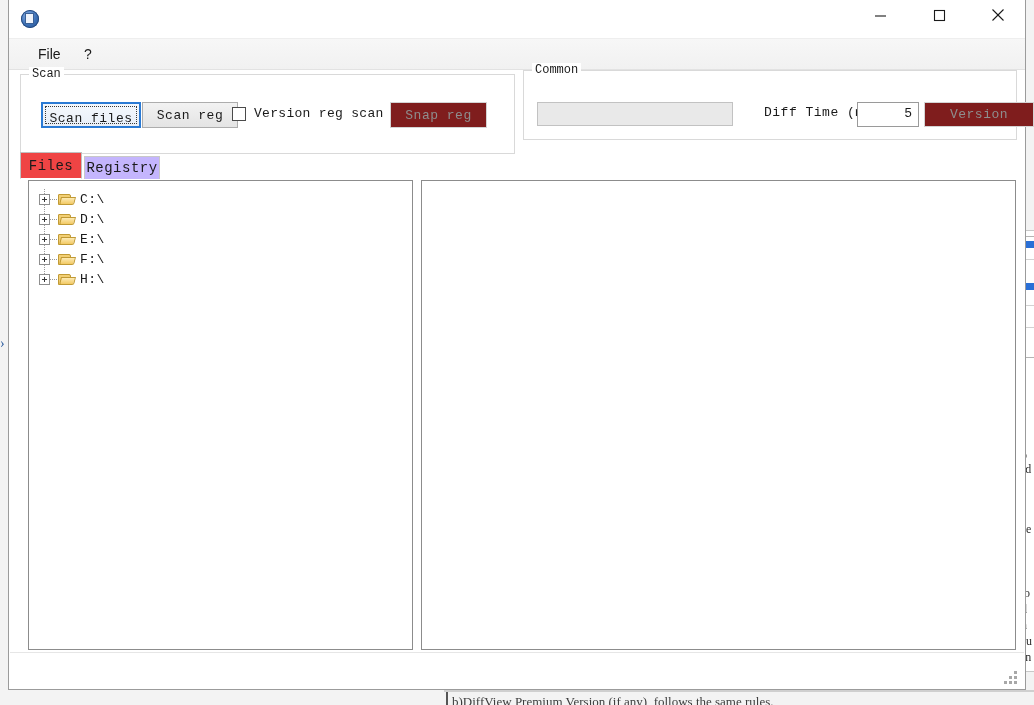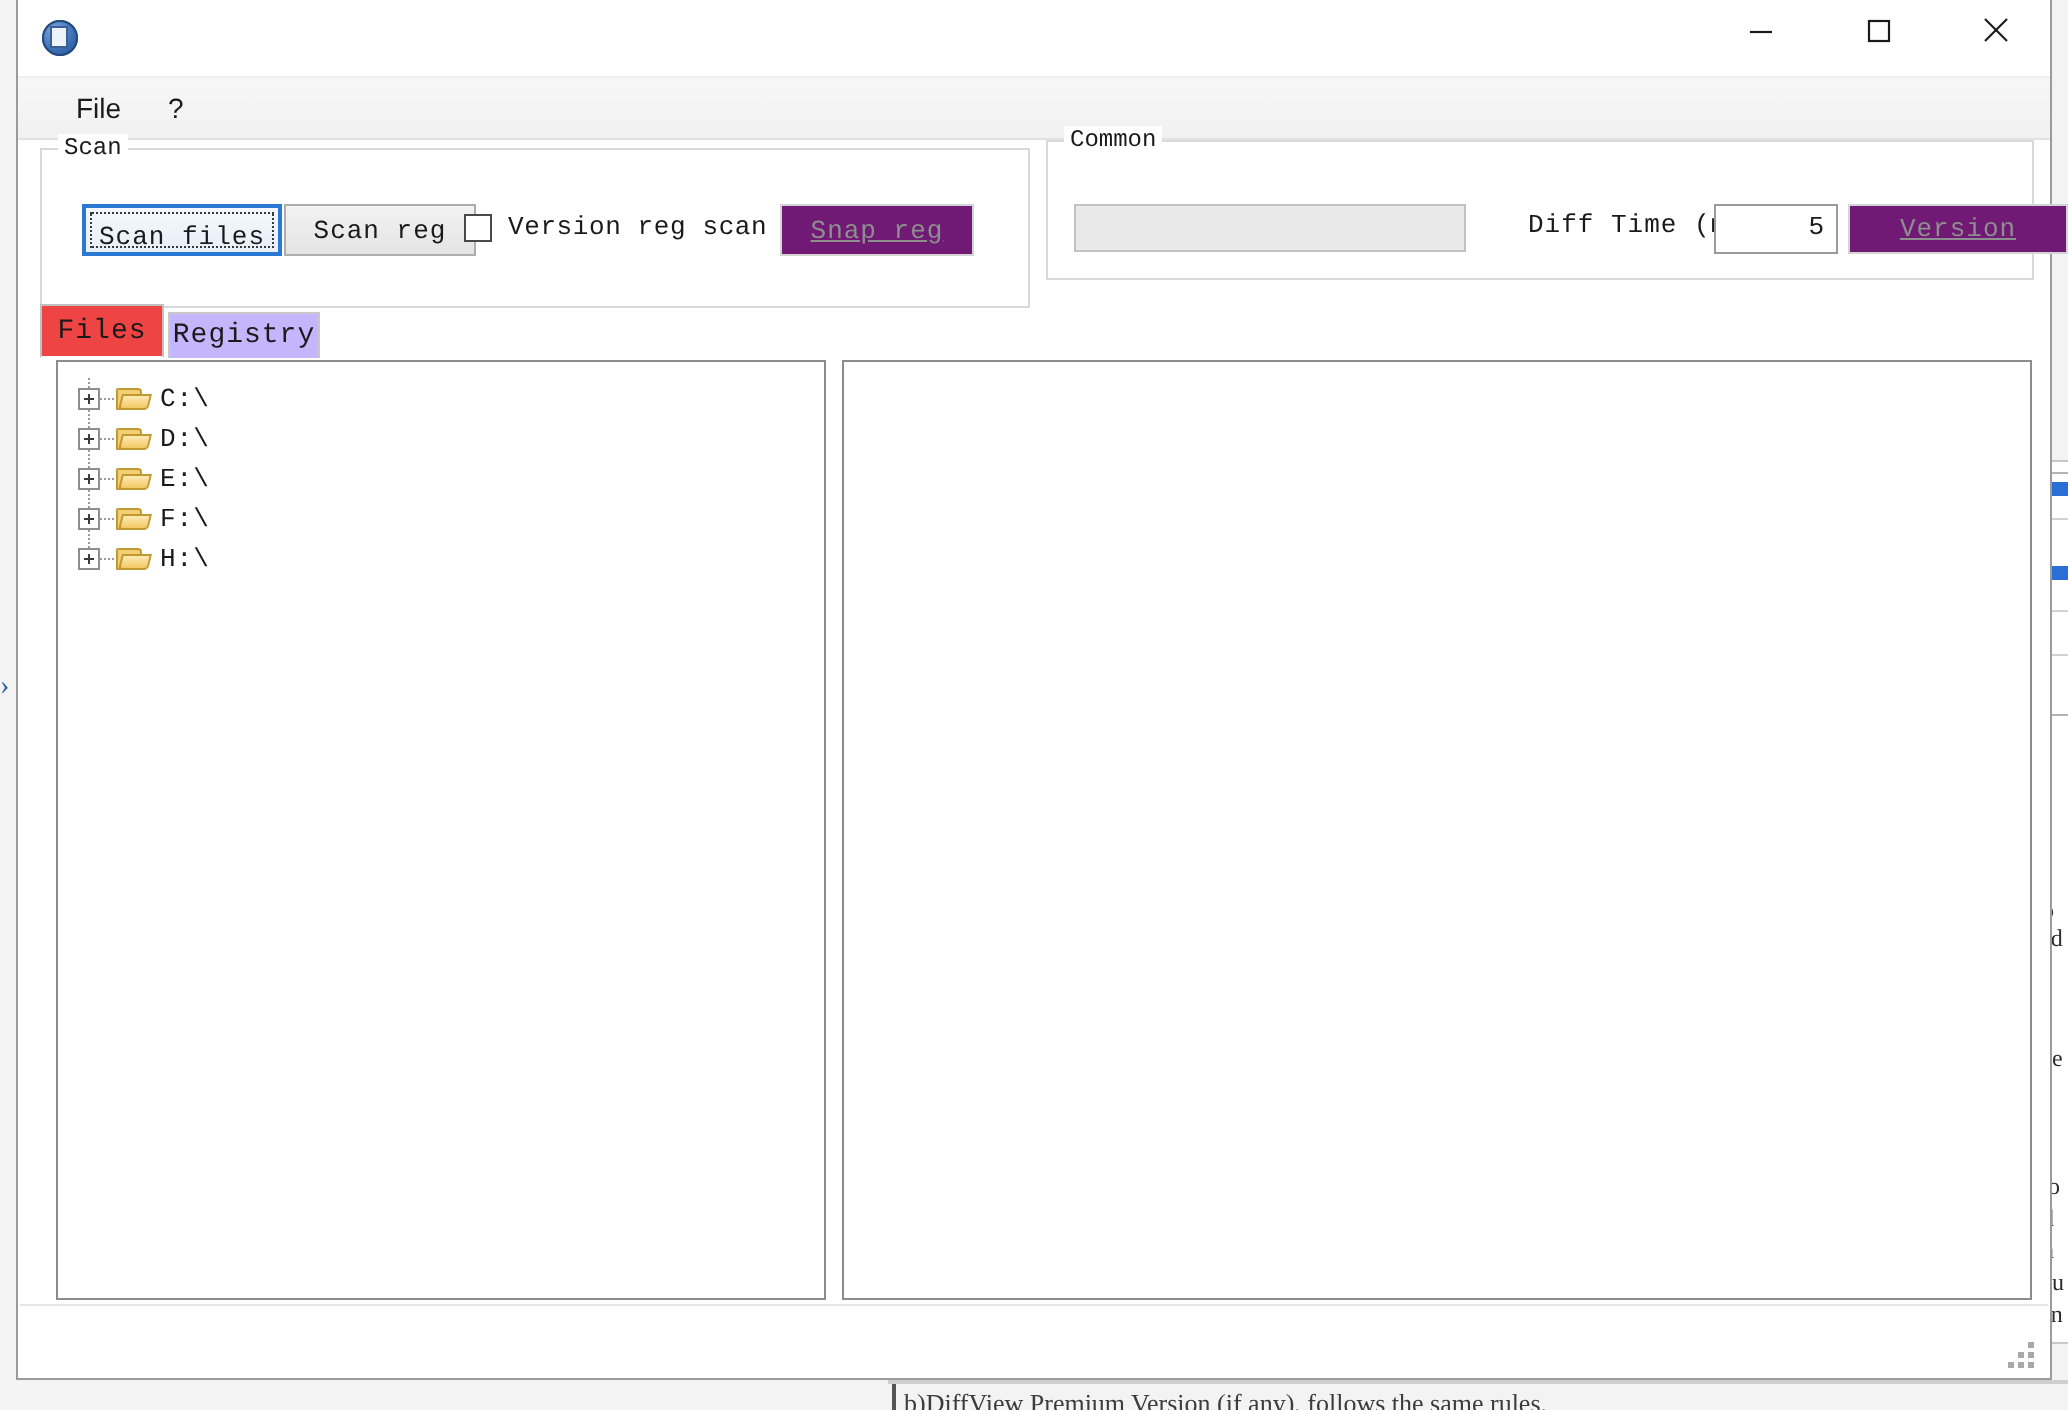--- a/index.html
+++ b/index.html
@@ -192,24 +192,23 @@
     border: 2px solid #2a7ad4;
     background: linear-gradient(to bottom, #f4f8fd, #e8eff8);
   }
   .btn.focused .focus-ring {
     position: absolute;
     left: 2px; right: 2px; top: 2px; bottom: 2px;
     border: 1px dotted #3a3a3a;
     pointer-events: none;
   }
   .btn.disabled {
-    background: #701a75;
+    background: #7f1d1d;
     border: 1px solid #d4d4d4;
     color: #8e8e8e;
-    text-decoration: underline;
   }
   #btn-scan-files { left: 20px; top: 27px; width: 100px; height: 26px; align-items: flex-end; }
   #btn-scan-reg   { left: 121px; top: 27px; width: 96px;  height: 26px; }
   #btn-snap-reg   { left: 369px; top: 27px; width: 97px;  height: 26px; }
   #btn-report     { left: 400px; top: 31px; width: 110px; height: 25px; }
 
   
   #chk-thorough-wrap {
     position: absolute;
     left: 211px; top: 31px;

